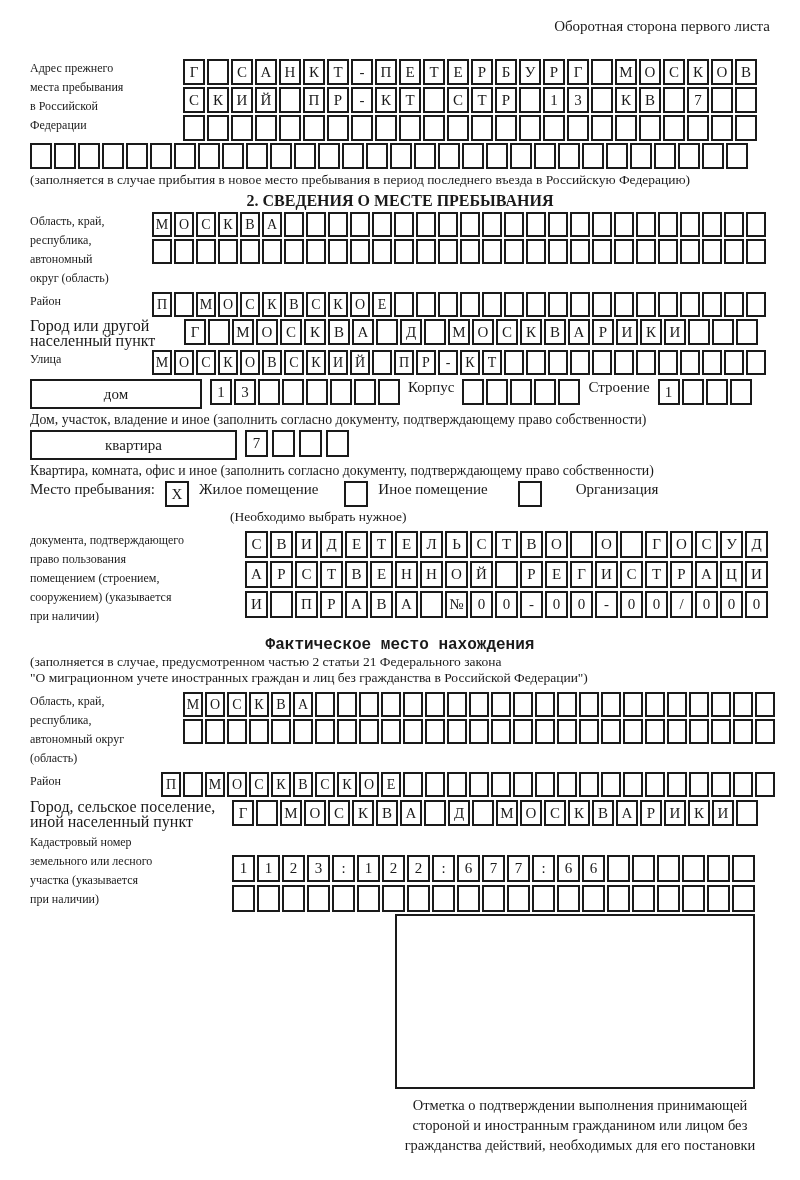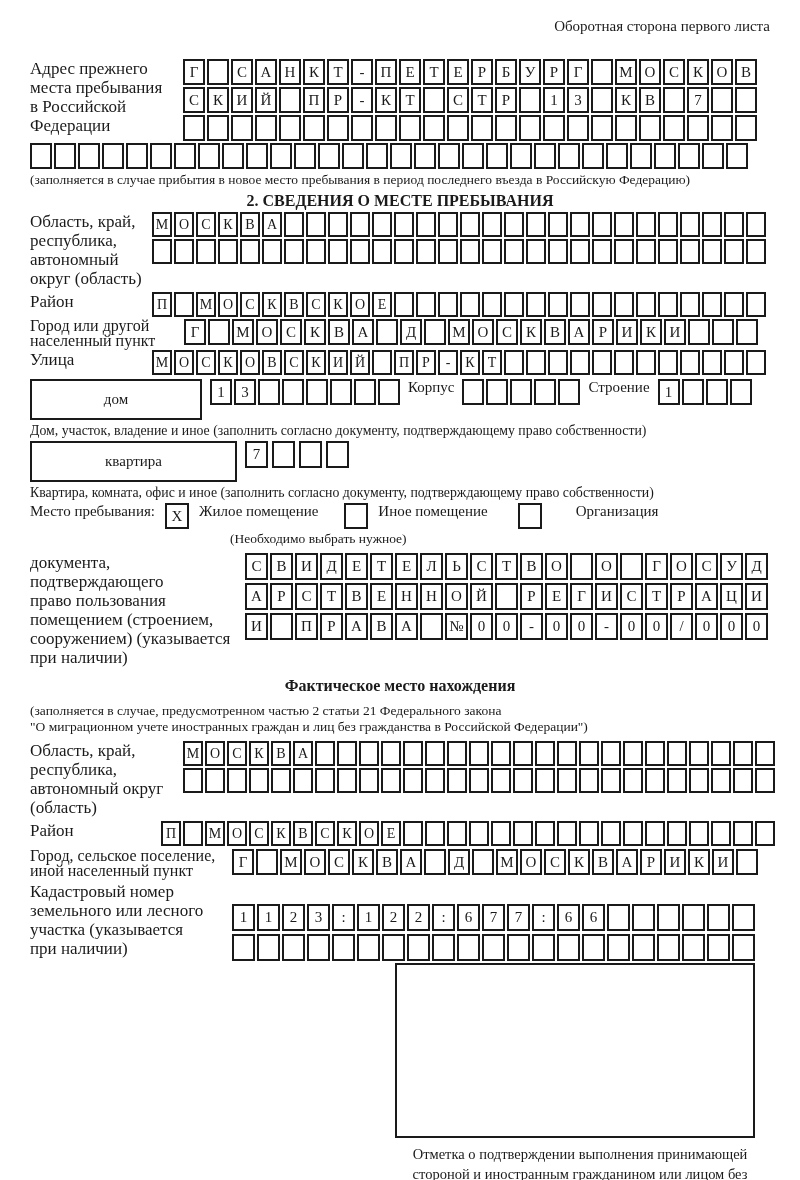--- a/index.html
+++ b/index.html
@@ -9,52 +9,52 @@
     width:800px; min-height:1180px;
     background:#ffffff;
     color:#1a1a1a;
     font-family:"Liberation Serif","DejaVu Serif",serif;
     padding:18px 30px 10px 30px;
   }
   .header-note { text-align:right; font-size:15px; margin-bottom:24px; }
 
   .row-flex { display:flex; align-items:flex-start; }
   .row-center { display:flex; align-items:flex-start; }
-  .lbl { font-size:17px; line-height:19px; flex:none; }
+  .lbl { font-size:12px; line-height:19px; flex:none; }
   .lbl-sm { font-size:16px; line-height:14.5px; flex:none; }
   .cells-col { display:flex; flex-direction:column; gap:2px; }
   .cellrow { display:flex; gap:2px; flex:none; }
   .cell {
     flex:none; width:22px; height:26px;
     border:2px solid #1a1a1a;
     display:flex; align-items:center; justify-content:center;
     font-size:15px; background:#fff;
   }
   .cw20 .cell { width:20px; height:25px; font-size:14px; }
   .cw23 .cell { width:23px; height:27px; }
   .note { font-size:13.5px; text-align:left; }
   .sec-title { font-size:16px; font-weight:bold; text-align:center; }
 
   .fieldbox {
-    flex:none; height:41px; border:2px solid #1a1a1a;
+    flex:none; height:30px; border:2px solid #1a1a1a;
     display:flex; align-items:center; justify-content:center;
     font-size:15px; background:#fff;
   }
   .inline-lbl { font-size:15px; flex:none; }
   .checkbox {
     flex:none; width:24px; height:26px; border:2px solid #1a1a1a;
     display:flex; align-items:center; justify-content:center;
     font-size:15px; background:#fff;
   }
   .caption { font-size:13.8px; margin:3px 0 3px 0; }
 
   .stamp-box { margin-left:365px; width:360px; height:175px; border:2px solid #1a1a1a; background:#fff; }
   .stamp-caption { margin-left:320px; width:460px; text-align:center; font-size:14.5px; line-height:20px; margin-top:6px; }
 
-  .mb2{margin-bottom:2px;} .mb3{margin-bottom:3px;} .mb4{margin-bottom:4px;} .mb6{margin-bottom:6px;} .mb8{margin-bottom:8px;}
+  .mb2{margin-bottom:2px;} .mb3{margin-bottom:3px;} .mb4{margin-bottom:4px;} .mb6{margin-bottom:6px;} .mb8{font-family:Liberation Mono, monospace;}
 </style>
 </head>
 <body>
 
 <div class="page">
 
   <div class="header-note">Оборотная сторона первого листа</div>
 
   <div class="row-flex mb2">
     <div class="lbl" style="width:153px;">

